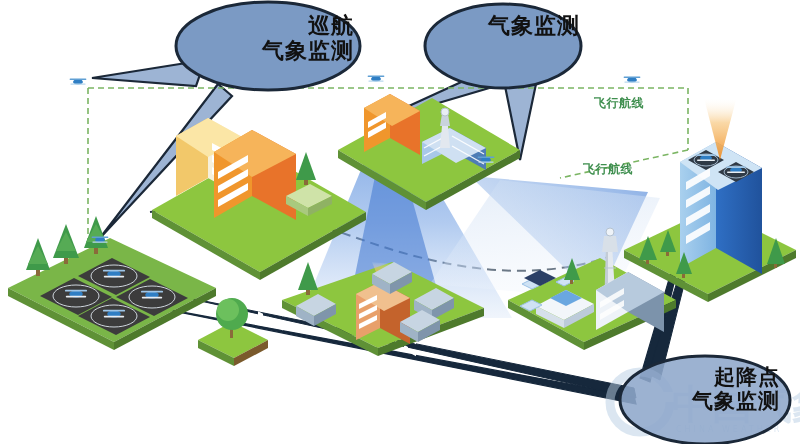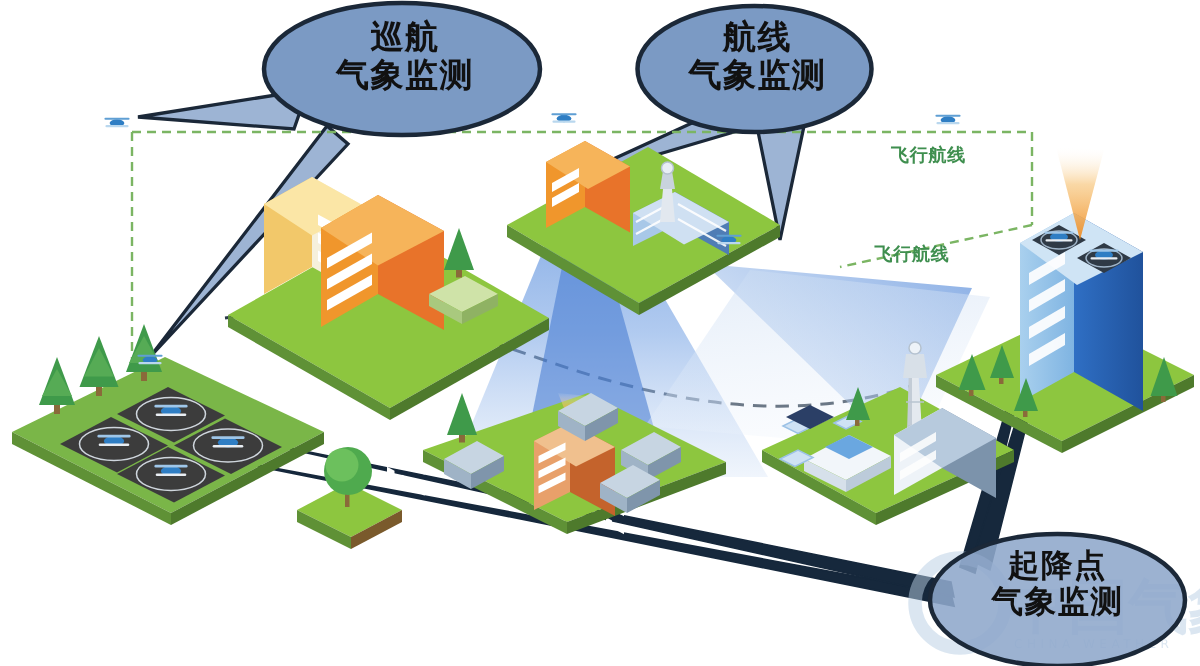--- a/index.html
+++ b/index.html
@@ -1,21 +1,21 @@
 <!DOCTYPE html>
 <html><head>
 <meta charset="utf-8">
 <style>
   html,body{margin:0;padding:0;background:#ffffff;}
   body{width:800px;height:444px;overflow:hidden;
        font-family:"DejaVu Sans","Liberation Sans",sans-serif;}
   #stage{position:relative;width:800px;height:444px;background:#ffffff;}
   #scene{position:absolute;inset:0;width:800px;height:444px;}
   .callout-text{
-    position:absolute;text-align:center;color:#111111;font-weight:bold;
+    position:absolute;text-align:right;color:#111111;font-weight:bold;
     font-family:"DejaVu Sans","Liberation Sans",sans-serif;
     letter-spacing:1px;line-height:1.12;pointer-events:none;
   }
   .ct-l1{font-size:22px;display:block;}
   .ct-l2{font-size:22px;display:block;}
   #co1{left:186px;top:14px;width:168px;}
   #co2{left:430px;top:14px;width:150px;}
   #co3{left:630px;top:366px;width:150px;}
   #co3 .ct-l1,#co3 .ct-l2{font-size:21px;}
   .route-label{
@@ -465,21 +465,20 @@
       <ellipse cx="705" cy="400" rx="85" ry="44" fill="#8ea7cb" fill-opacity="0.88" stroke="#1b2838" stroke-width="3"></ellipse>
     </g>
   </svg>
 
   <div class="callout-text" id="co1">
     <span class="ct-l1">巡航</span>
     <span class="ct-l2">气象监测</span>
   </div>
 
   <div class="callout-text" id="co2">
-    <span class="ct-l1">航线</span>
     <span class="ct-l2">气象监测</span>
   </div>
 
   <div class="callout-text" id="co3">
     <span class="ct-l1">起降点</span>
     <span class="ct-l2">气象监测</span>
   </div>
 
   <div class="route-label" id="rl1">飞行航线</div>
   <div class="route-label" id="rl2">飞行航线</div>

